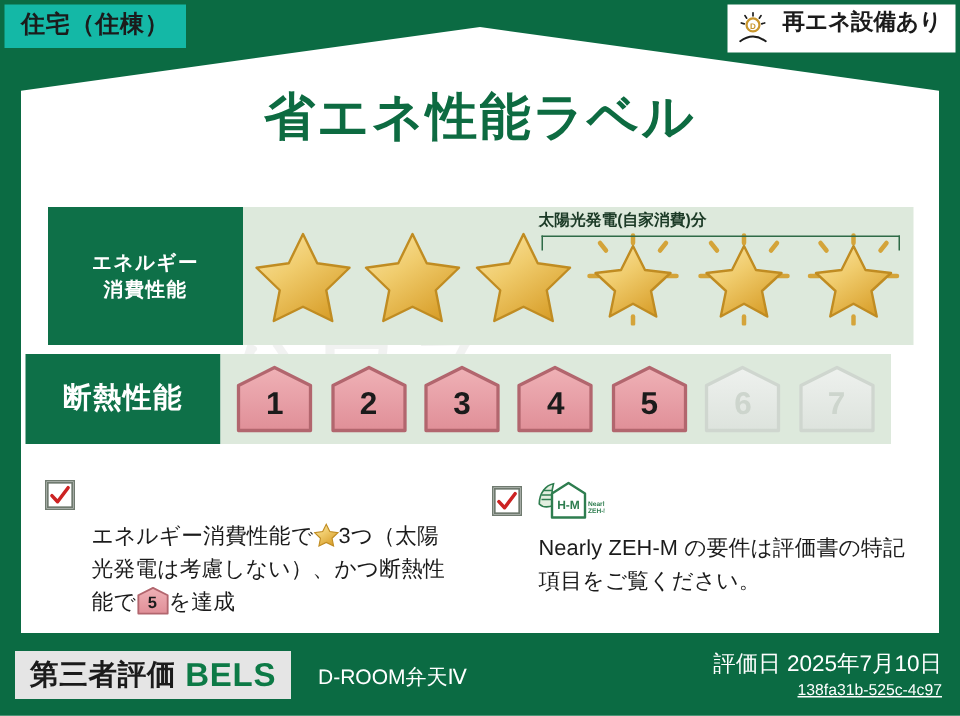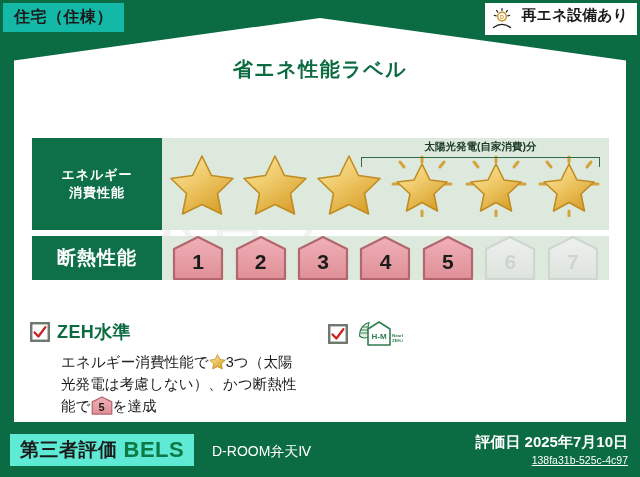--- a/index.html
+++ b/index.html
@@ -42,21 +42,21 @@
 
   
   .title-wrap{
     position:absolute;left:0;top:55px;width:640px;text-align:center;
   }
   .title-sub{
     font-size:15px;font-weight:bold;color:#10663f;letter-spacing:1px;
     line-height:1.2;
   }
   .title-main{
-    font-size:20px;font-weight:bold;color:#0d6b41;letter-spacing:1.5px;
+    font-size:34px;font-weight:bold;color:#0d6b41;letter-spacing:1.5px;
     line-height:1.25;margin-top:2px;
   }
 
   
   .row{
     position:absolute;display:flex;align-items:stretch;
   }
   .row-key{
     background:#0e7048;color:#ffffff;
     display:flex;flex-direction:column;align-items:center;justify-content:center;
@@ -75,30 +75,30 @@
   .row-energy .row-val{width:447px;justify-content:space-between;padding:0 6px;box-sizing:border-box;}
 
   .star{width:68px;height:66px;display:block;flex:0 0 auto;}
 
   
   .solar-bracket{
     position:absolute;left:197px;top:4px;width:243px;height:26px;
     pointer-events:none;
   }
   .solar-bracket .bk-label{
-    position:absolute;left:0;top:-2px;width:100%;text-align:center;
+    position:absolute;left:0;top:-2px;width:100%;text-align:left;
     font-size:10.5px;font-weight:bold;color:#1b3a26;white-space:nowrap;
   }
   .solar-bracket .bk-line{
     position:absolute;left:2px;right:2px;top:15px;height:9px;
     border:1.4px solid #2f6b47;border-bottom:none;
   }
 
   
-  .row-ins{left:32px;top:236px;width:577px;height:44px;}
+  .row-ins{left:17px;top:236px;width:577px;height:60px;}
   .row-ins .row-key{width:130px;font-size:19px;line-height:1.3;}
   .row-ins .row-val{width:447px;justify-content:space-around;padding:0 5px;box-sizing:border-box;}
 
   .grade{
     position:relative;width:54px;height:46px;flex:0 0 auto;
     display:flex;align-items:flex-end;justify-content:center;
   }
   .grade svg{position:absolute;left:0;top:0;width:54px;height:46px;}
   .grade span{
     position:relative;z-index:2;font-size:21px;font-weight:bold;
@@ -141,32 +141,32 @@
     color:#1b1b1b;
   }
 
   
   .footer{
     position:absolute;left:0;bottom:0;width:640px;height:49px;
     background:#0b6b43;
   }
   .bels{
     position:absolute;left:10px;top:6px;
-    background:#5eead4;padding:3px 10px 3px 10px;
+    background:#e5e5e5;padding:3px 10px 3px 10px;
     display:flex;align-items:center;gap:6px;
   }
   .bels-jp{font-size:19px;font-weight:bold;color:#1b1b1b;letter-spacing:0.5px;}
   .bels-en{font-size:22px;font-weight:bold;color:#0d7a46;letter-spacing:0.5px;}
   .bldg{
     position:absolute;left:212px;top:15px;
     font-size:14px;color:#ffffff;white-space:nowrap;
   }
   .f-date{
     position:absolute;right:12px;top:5px;
-    font-size:15px;font-weight:bold;color:#ffffff;white-space:nowrap;
+    font-size:15px;font-weight:normal;color:#ffffff;white-space:nowrap;
   }
   .f-id{
     position:absolute;right:12px;top:26px;
     font-size:10.5px;color:#ffffff;white-space:nowrap;
     text-align:left;
     text-decoration:underline;
   }
   .watermark{
     position:absolute;left:150px;top:205px;width:360px;height:80px;
     color:rgba(120,130,120,0.10);font-size:54px;font-weight:bold;
@@ -339,21 +339,20 @@
 
     </div>
   </div>
 
   <div class="crit crit-left">
     <div class="crit-head">
       <svg class="chk" viewBox="0 0 20 20">
         <rect x="0.8" y="0.8" width="18.4" height="18.4" fill="#fff" stroke="#6f7a6f" stroke-width="1.6"></rect>
         <path d="M4 10.5 L8.2 15 L16 4.6" fill="none" stroke="#cc2222" stroke-width="2.6" stroke-linecap="round" stroke-linejoin="round"></path>
       </svg>
-      <span class="crit-title">ZEH水準</span>
     </div>
     <div class="crit-text"><span>エネルギー消費性能で</span><svg class="inline-star" viewBox="0 0 68 66">
           <polygon points="34,5 43.5,24.5 65,27.5 49.5,42.5 53.5,63 34,53.5 14.5,63 18.5,42.5 3,27.5 24.5,24.5" fill="url(#gs1)" stroke="#c08c22" stroke-width="3"></polygon>
         </svg><span>3つ（太陽光発電</span><span>は考慮しない）、かつ断熱性能で</span><span class="inline-grade"><svg viewBox="0 0 54 46">
             <polygon points="27,2 51,14 51,44 3,44 3,14" fill="url(#gp)" stroke="#b2666e" stroke-width="3" stroke-linejoin="round"></polygon>
           </svg><b>5</b></span><span>を達成</span></div>
   </div>
 
   <div class="crit crit-right">
     <div class="crit-head">
@@ -367,20 +366,21 @@
           <line x1="5" y1="7" x2="11" y2="7"></line>
             <line x1="4" y1="10" x2="11.5" y2="10"></line>
           <line x1="4" y1="13" x2="11.5" y2="13"></line>
         </g>
         <polygon points="22,2 33,9 33,25 11,25 11,9" fill="#ffffff" stroke="#2e7d4f" stroke-width="1.6" stroke-linejoin="round"></polygon>
         <text x="22" y="19" font-size="8" font-weight="bold" fill="#2e7d4f" text-anchor="middle" font-family="'Liberation Sans',sans-serif">H-M</text>
         <text x="35" y="17" font-size="4.4" font-weight="bold" fill="#2e7d4f" font-family="'Liberation Sans',sans-serif">Nearly</text>
         <text x="35" y="22" font-size="4.4" font-weight="bold" fill="#2e7d4f" font-family="'Liberation Sans',sans-serif">ZEH-M</text>
       </svg>
     </div>
+    <div class="crit-text">Nearly ZEH-M の要件は評価書の特記項目をご覧ください。</div>
   </div>
 
   <div class="footer">
     <div class="bels">
       <span class="bels-jp">第三者評価</span>
       <span class="bels-en">BELS</span>
     </div>
     <div class="bldg">D-ROOM弁天Ⅳ</div>
     <div class="f-date">評価日 2025年7月10日</div>
     <div class="f-id">138fa31b-525c-4c97</div>

